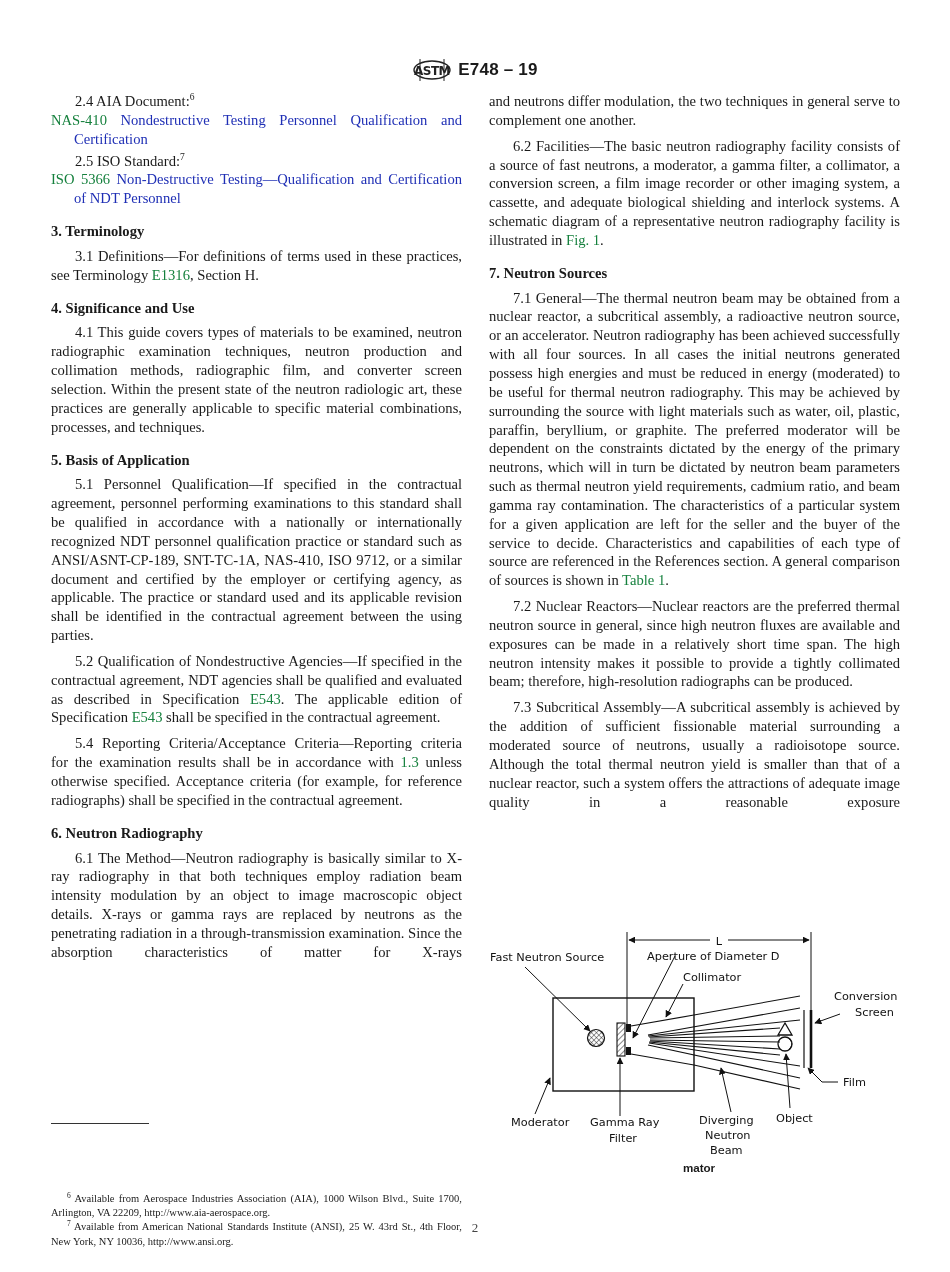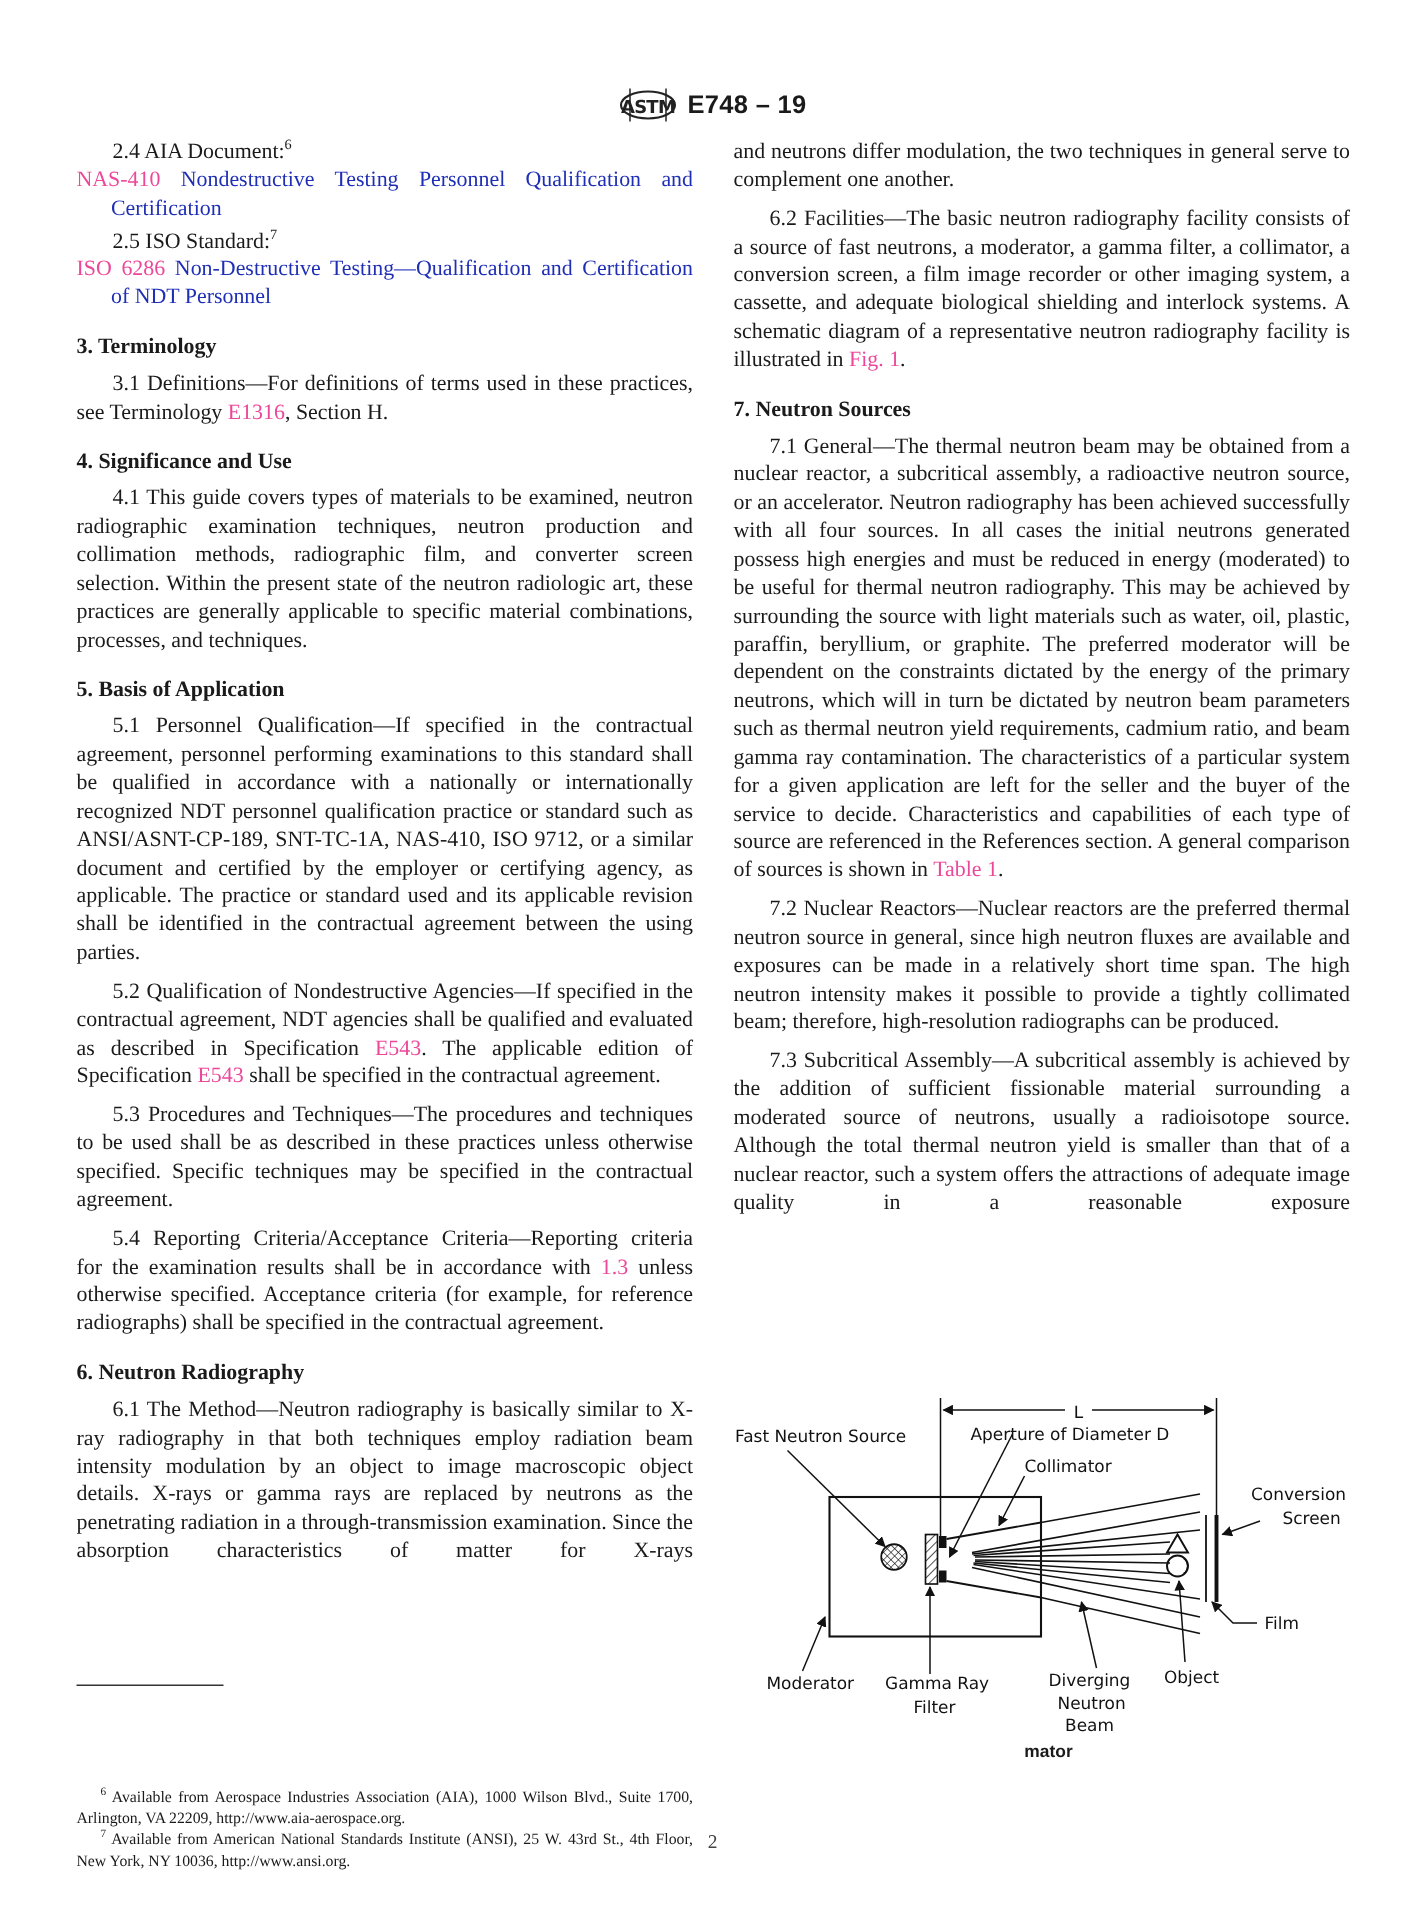--- a/index.html
+++ b/index.html
@@ -15,21 +15,21 @@
   .col-right { left: 489px; }
 
   p { margin: 0; }
   .para { text-indent: 24px; margin-bottom: 7px; }
   .para.cont { text-indent: 0; }
   .ref-line { text-indent: 0; padding-left: 23px; }
   .ref-line .lead { margin-left: -23px; }
   .sec-label { text-indent: 24px; margin-bottom: 0; }
   h2 { font-size: 14.6px; font-weight: bold; margin-top: 14px; margin-bottom: 6px; }
   .it { }
-  .red { color: #ec4899; }
+  .red { color: #15803d; }
   .blue { color: #1f2fb5; }
   sup { font-size: 9.5px; vertical-align: super; line-height: 0; }
 
   .footnote-rule { position: absolute; left: 51px; top: 1123px; width: 98px; height: 1px; background: #333; }
   .footnotes { position: absolute; left: 51px; top: 1180px; width: 411px; font-size: 10.5px; line-height: 14.2px; text-align: justify; margin-top: 12px; }
   .footnotes .fn { text-indent: 16px; }
   .footnotes sup { font-size: 7.5px; }
 
   .figure { position: absolute; left: 484px; top: 925px; width: 430px; height: 272px; }
   .figure svg { position: absolute; left: 0; top: 0; }
@@ -48,32 +48,31 @@
     <line x1="8" y1="3" x2="8" y2="25" stroke="#222" stroke-width="1"></line>
     <line x1="32" y1="3" x2="32" y2="25" stroke="#222" stroke-width="1"></line>
   </svg>
   <span class="designation">E748 – 19</span>
 </div>
 
 <div class="col col-left">
   <p class="sec-label"><span>2.4 </span><span class="it">AIA Document:</span><sup>6</sup></p>
   <p class="ref-line"><span class="lead"><span class="red">NAS-410</span></span><span class="blue"> Nondestructive Testing Personnel Qualification and Certification</span></p>
   <p class="sec-label" style="margin-top:3px"><span>2.5 </span><span class="it">ISO Standard:</span><sup>7</sup></p>
-  <p class="ref-line"><span class="lead"><span class="red">ISO 6286</span></span><span class="blue"> Non-Destructive Testing—Qualification and Cer­tification of NDT Personnel</span></p>
+  <p class="ref-line"><span class="lead"><span class="red">ISO 5366</span></span><span class="blue"> Non-Destructive Testing—Qualification and Cer­tification of NDT Personnel</span></p>
 
   <h2>3.  Terminology</h2>
   <p class="para"><span>3.1 </span><span class="it">Definitions</span><span>—For definitions of terms used in these practices, see Terminology </span><span class="red">E1316</span><span>, Section H.</span></p>
 
   <h2>4.  Significance and Use</h2>
   <p class="para">4.1 This guide covers types of materials to be examined, neutron radiographic examination techniques, neutron produc­tion and collimation methods, radiographic film, and converter screen selection. Within the present state of the neutron radiologic art, these practices are generally applicable to specific material combinations, processes, and techniques.</p>
 
   <h2>5.  Basis of Application</h2>
   <p class="para"><span>5.1 </span><span class="it">Personnel Qualification</span><span>—If specified in the contractual agreement, personnel performing examinations to this standard shall be qualified in accordance with a nationally or interna­tionally recognized NDT personnel qualification practice or standard such as ANSI/ASNT-CP-189, SNT-TC-1A, NAS-410, ISO 9712, or a similar document and certified by the employer or certifying agency, as applicable. The practice or standard used and its applicable revision shall be identified in the contractual agreement between the using parties.</span></p>
   <p class="para"><span>5.2 </span><span class="it">Qualification of Nondestructive Agencies</span><span>—If specified in the contractual agreement, NDT agencies shall be qualified and evaluated as described in Specification </span><span class="red">E543</span><span>. The appli­cable edition of Specification </span><span class="red">E543</span><span> shall be specified in the contractual agreement.</span></p>
-  <p class="para"><span>5.3 </span><span class="it">Procedures and Techniques</span><span>—The procedures and tech­niques to be used shall be as described in these practices unless otherwise specified. Specific techniques may be specified in the contractual agreement.</span></p>
   <p class="para"><span>5.4 </span><span class="it">Reporting Criteria/Acceptance Criteria</span><span>—Reporting cri­teria for the examination results shall be in accordance with </span><span class="red">1.3</span><span> unless otherwise specified. Acceptance criteria (for example, for reference radiographs) shall be specified in the contractual agreement.</span></p>
 
   <h2>6.  Neutron Radiography</h2>
   <p class="para" style="text-align-last: justify;"><span>6.1 </span><span class="it">The Method</span><span>—Neutron radiography is basically similar to X-ray radiography in that both techniques employ radiation beam intensity modulation by an object to image macroscopic object details. X-rays or gamma rays are replaced by neutrons as the penetrating radiation in a through-transmission exami­nation. Since the absorption characteristics of matter for X-rays</span></p>
 </div>
 
 <div class="footnote-rule"></div>
 <div class="footnotes">
   <p class="fn"><sup>6</sup><span> Available from Aerospace Industries Association (AIA), 1000 Wilson Blvd., Suite 1700, Arlington, VA 22209, http://www.aia-aerospace.org.</span></p>
   <p class="fn"><sup>7</sup><span> Available from American National Standards Institute (ANSI), 25 W. 43rd St., 4th Floor, New York, NY 10036, http://www.ansi.org.</span></p>

